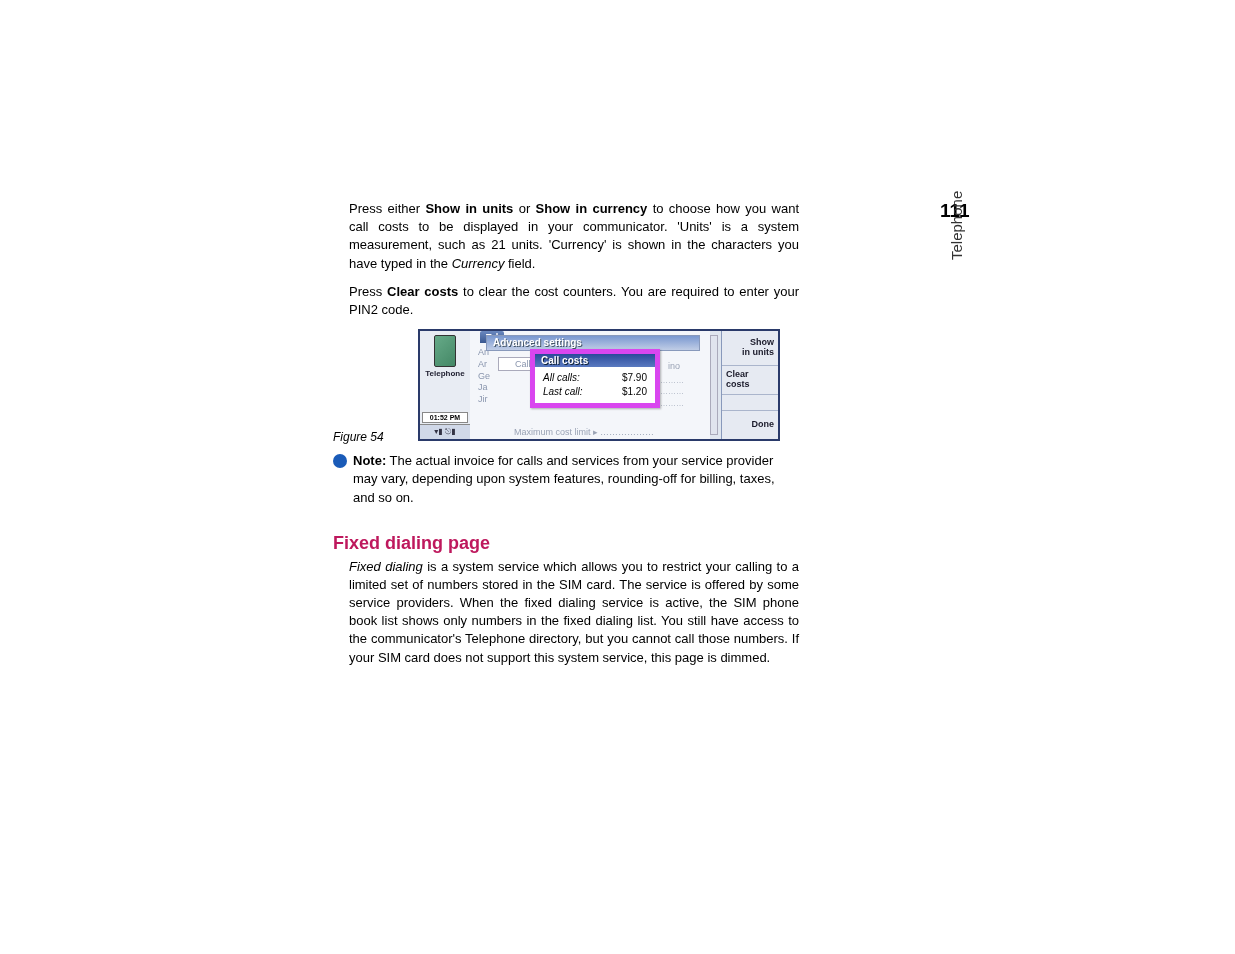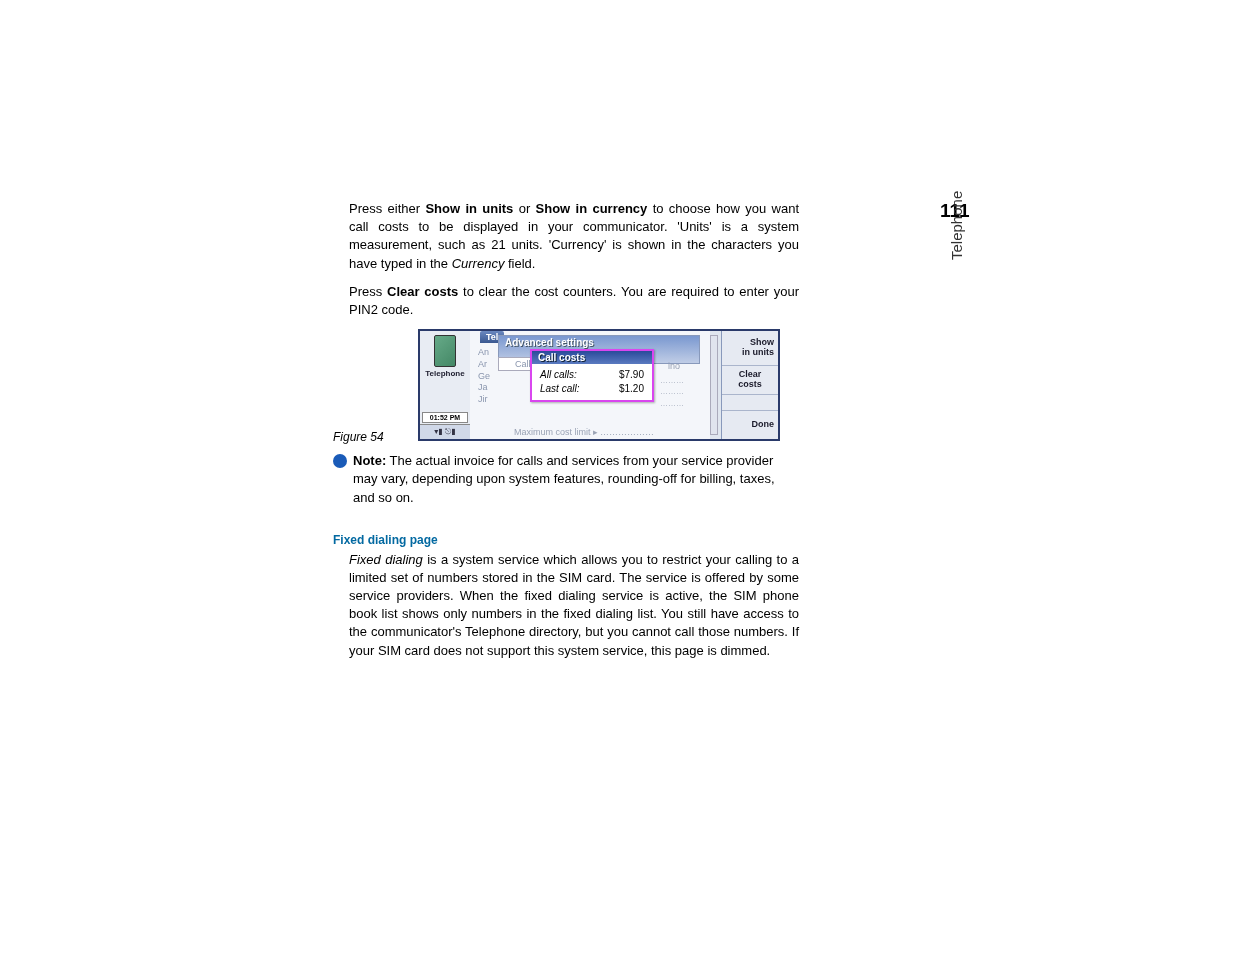--- a/index.html
+++ b/index.html
@@ -137,38 +137,38 @@
     position: absolute;
     left: 28px; top: 26px;
     background: #fff;
     border: 1px solid #aab;
     font-size: 9px;
     color: #8a96ae;
     padding: 1px 16px;
   }
   .ds-adv-title {
     position: absolute;
-    left: 28px; top: 4px;
+    left: 16px; top: 4px;
     right: 10px;
-    height: 29px;
+    height: 16px;
     background: linear-gradient(#7a98d0, #c0cde6);
     color: #fff;
     font-weight: bold;
     font-size: 10px;
     padding: 1px 6px;
     text-shadow: 1px 1px 0 #456;
     border: 1px solid #8899bb;
     box-sizing: border-box;
   }
   .ds-dialog {
     position: absolute;
     left: 60px; top: 18px;
     width: 120px;
     background: #fff;
-    border: 2px solid #d946ef;
+    border: 5px solid #d946ef;
     box-shadow: 1px 1px 2px rgba(0,0,0,0.3);
   }
   .ds-dialog-title {
     background: linear-gradient(#2a4a9a, #5a7ac0);
     color: #fff;
     font-weight: bold;
     font-size: 10px;
     padding: 1px 6px;
     text-shadow: 1px 1px 0 #123;
   }
@@ -217,21 +217,21 @@
     position: absolute;
     right: 0; top: 0; bottom: 0;
     width: 56px;
     background: #e6eaf2;
     border-left: 1px solid #8899bb;
     display: flex;
     flex-direction: column;
   }
   .ds-softkey {
     border-bottom: 1px solid #aab5cc;
-    text-align: center;
+    text-align: left;
     padding: 3px 4px;
     font-size: 9px;
     font-weight: bold;
     color: #1a1a2a;
     display: flex;
     flex-direction: column;
     justify-content: center;
     align-items: flex-end;
     line-height: 1.1;
   }
@@ -247,23 +247,23 @@
   .note-dot {
     flex: 0 0 14px;
     height: 14px;
     border-radius: 50%;
     background: #1a5bb8;
     margin-top: 2px;
   }
   .note-text { flex: 1; }
   .note-text b { font-weight: bold; }
   .heading-blue {
-    color: #0369a1;
-    font-weight: bold;
-    font-size: 12px;
+    color: #be185d;
+    font-weight: bold;
+    font-size: 18px;
     margin: 6px 0 4px 0;
   }
 </style>
 </head>
 <body>
 
 <div class="page-number">111</div>
 <div class="side-label">Telephone</div>
 
 <div class="page">

